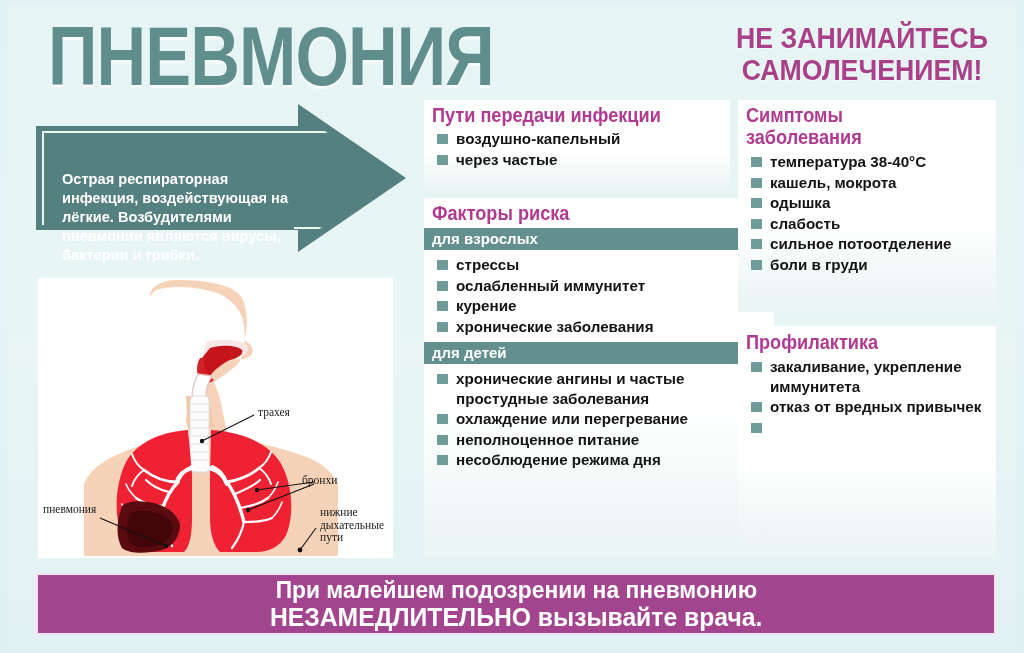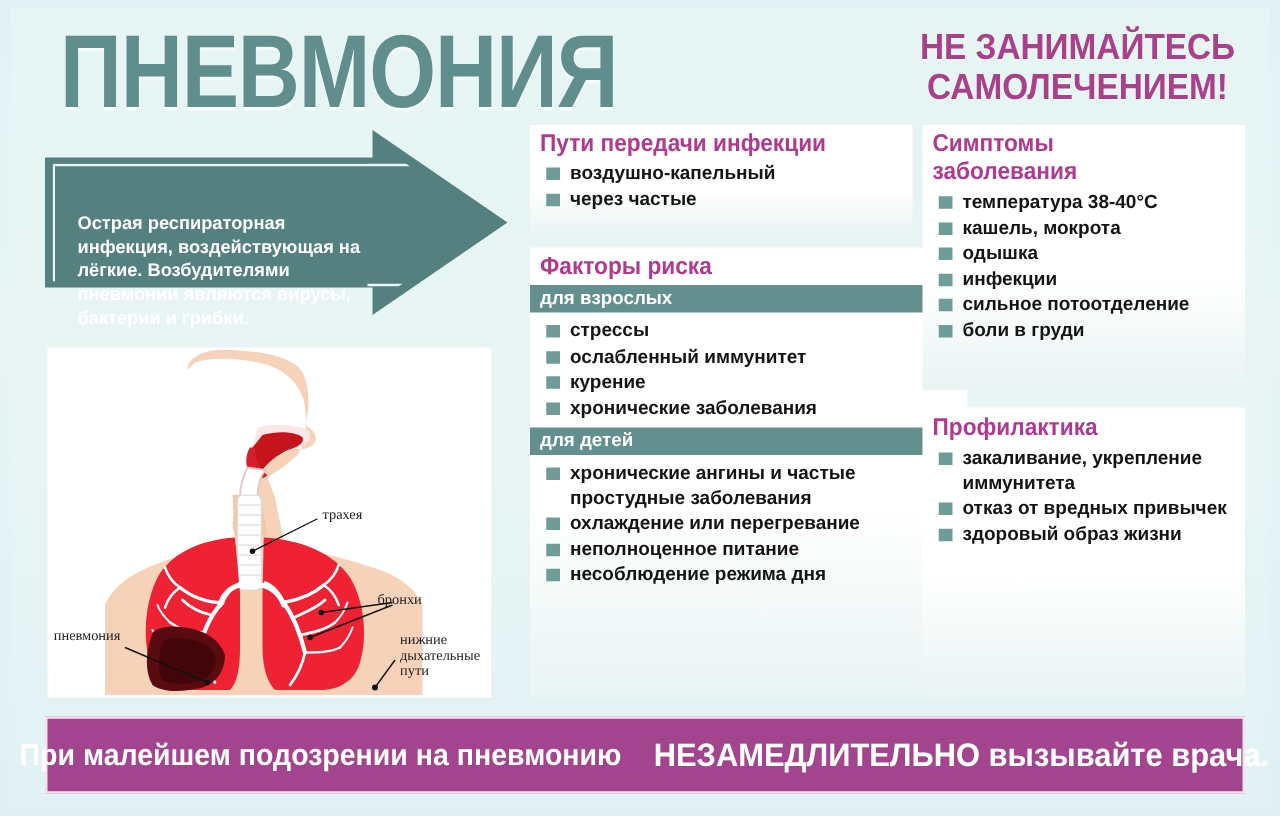--- a/index.html
+++ b/index.html
@@ -102,21 +102,21 @@
     position:absolute; left:3px; top:5px;
     width:11px; height:10px; background:#6f9b99;
   }
 
   
   .banner{
     position:absolute; left:36px; top:573px; width:960px; height:62px;
     background:#a3458e;
     border:2px solid #f3e2ef;
     box-sizing:border-box;
-    display:flex; align-items:center; justify-content:center;
+    display:flex; flex-direction:column; align-items:center; justify-content:center;
   }
   .banner-line{
     color:#ffffff; font-weight:bold; white-space:nowrap;
     transform:scaleX(0.95); transform-origin:center;
   }
   .banner-line1{ font-size:24px; line-height:27px; }
   .banner-line2{ font-size:26px; line-height:29px; }
 </style>
 </head>
 <body>
@@ -310,21 +310,21 @@
       <li>
         <span class="bullet"></span>
         <span>кашель, мокрота</span>
       </li>
       <li>
         <span class="bullet"></span>
         <span>одышка</span>
       </li>
       <li>
         <span class="bullet"></span>
-        <span>инфекции</span>
+        <span>слабость</span>
       </li>
       <li>
         <span class="bullet"></span>
         <span>сильное потоотделение</span>
       </li>
       <li>
         <span class="bullet"></span>
         <span>боли в груди</span>
       </li>
     </ul>
@@ -336,21 +336,20 @@
       <li>
         <span class="bullet"></span>
         <span>закаливание, укрепление иммунитета</span>
       </li>
       <li>
         <span class="bullet"></span>
         <span>отказ от вредных привычек</span>
       </li>
       <li>
         <span class="bullet"></span>
-        <span>здоровый образ жизни</span>
       </li>
     </ul>
   </div>
 
   <div class="banner">
     <div class="banner-line banner-line1">При малейшем подозрении на пневмонию</div>
     <div class="banner-line banner-line2">НЕЗАМЕДЛИТЕЛЬНО вызывайте врача.</div>
   </div>
 </div>
 

